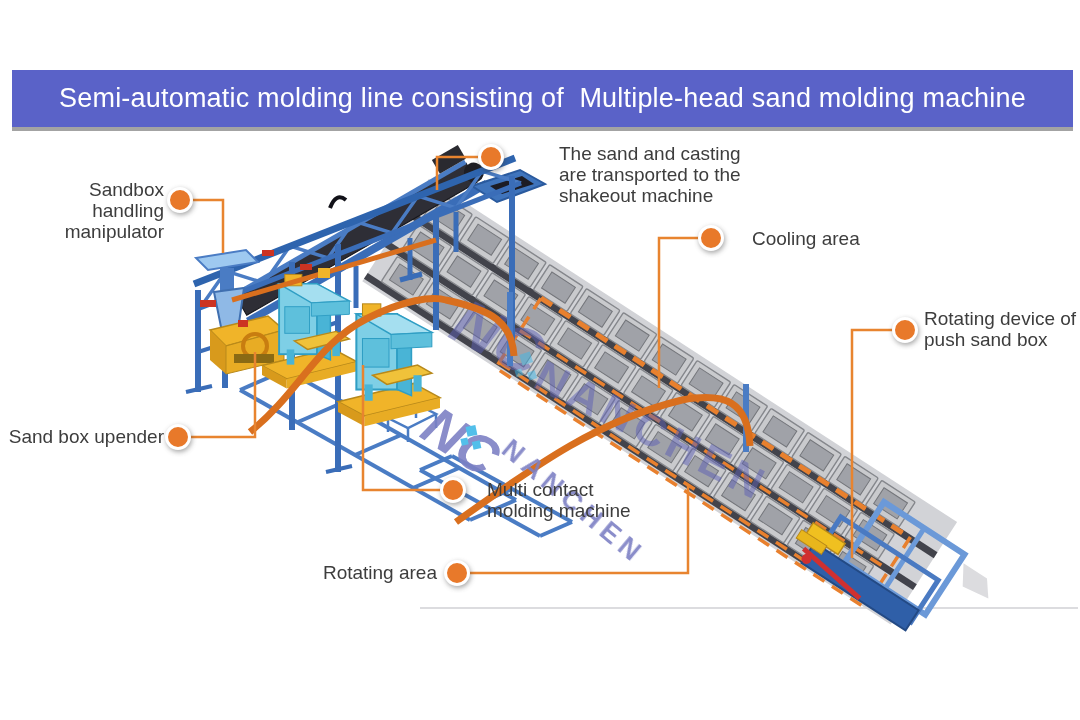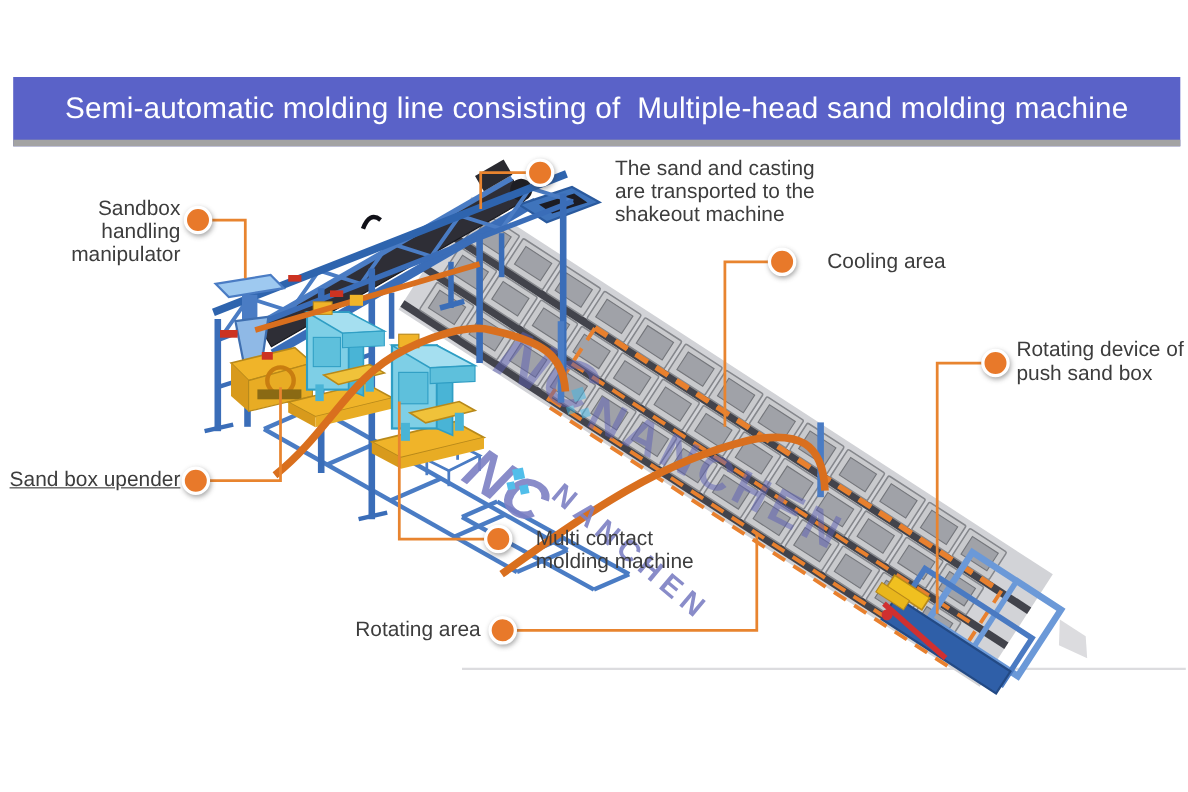--- a/index.html
+++ b/index.html
@@ -1,19 +1,19 @@
 <!DOCTYPE html>
 <html><head>
 <meta charset="utf-8">
 <style>
   html,body{margin:0;padding:0;background:#ffffff;}
   .stage{position:relative;width:1080px;height:720px;background:#ffffff;overflow:hidden;
          font-family:"Liberation Sans","DejaVu Sans",sans-serif;}
   .banner{position:absolute;left:12px;top:70px;width:1061px;height:57px;background:#5a62c8;
-          border-bottom:6px solid #a3a3a3;display:flex;align-items:center;justify-content:center;}
+          border-bottom:4px solid #a3a3a3;display:flex;align-items:center;justify-content:center;}
   .banner-title{color:#ffffff;font-size:27px;font-weight:400;letter-spacing:.2px;white-space:pre;}
   svg.diagram{position:absolute;left:0;top:0;z-index:1;}
   .callout-dot{position:absolute;width:26px;height:26px;border-radius:50%;background:#e8792a;
                border:3px solid #ffffff;box-sizing:border-box;box-shadow:1px 2px 5px rgba(60,60,60,.45);z-index:6;}
   .lbl{position:absolute;color:#3d3d3d;font-size:19px;line-height:21px;white-space:pre-line;z-index:7;}
   .r{text-align:right;}
 </style>
 </head>
 <body>
 
@@ -287,17 +287,17 @@
   <div class="callout-dot" style="left:444px;top:560px;"></div>
 
   <div class="lbl r" style="left:14px;top:179px;width:150px;">Sandbox handling
 manipulator</div>
   <div class="lbl" style="left:511px;top:143px;margin-left:48px;">The sand and casting
 are transported to the
 shakeout machine</div>
   <div class="lbl" style="left:736px;top:228px;margin-left:16px;">Cooling area</div>
   <div class="lbl" style="left:924px;top:308px;">Rotating device of
 push sand box</div>
-  <div class="lbl r" style="left:0px;top:426px;width:164px;text-decoration:underline;">Sand box upender</div>
+  <div class="lbl r" style="left:0px;top:426px;width:164px;">Sand box upender</div>
   <div class="lbl" style="left:487px;top:479px;">Multi contact
 molding machine</div>
   <div class="lbl r" style="left:297px;top:562px;width:140px;">Rotating area</div>
 </div>
 
 </body></html>

